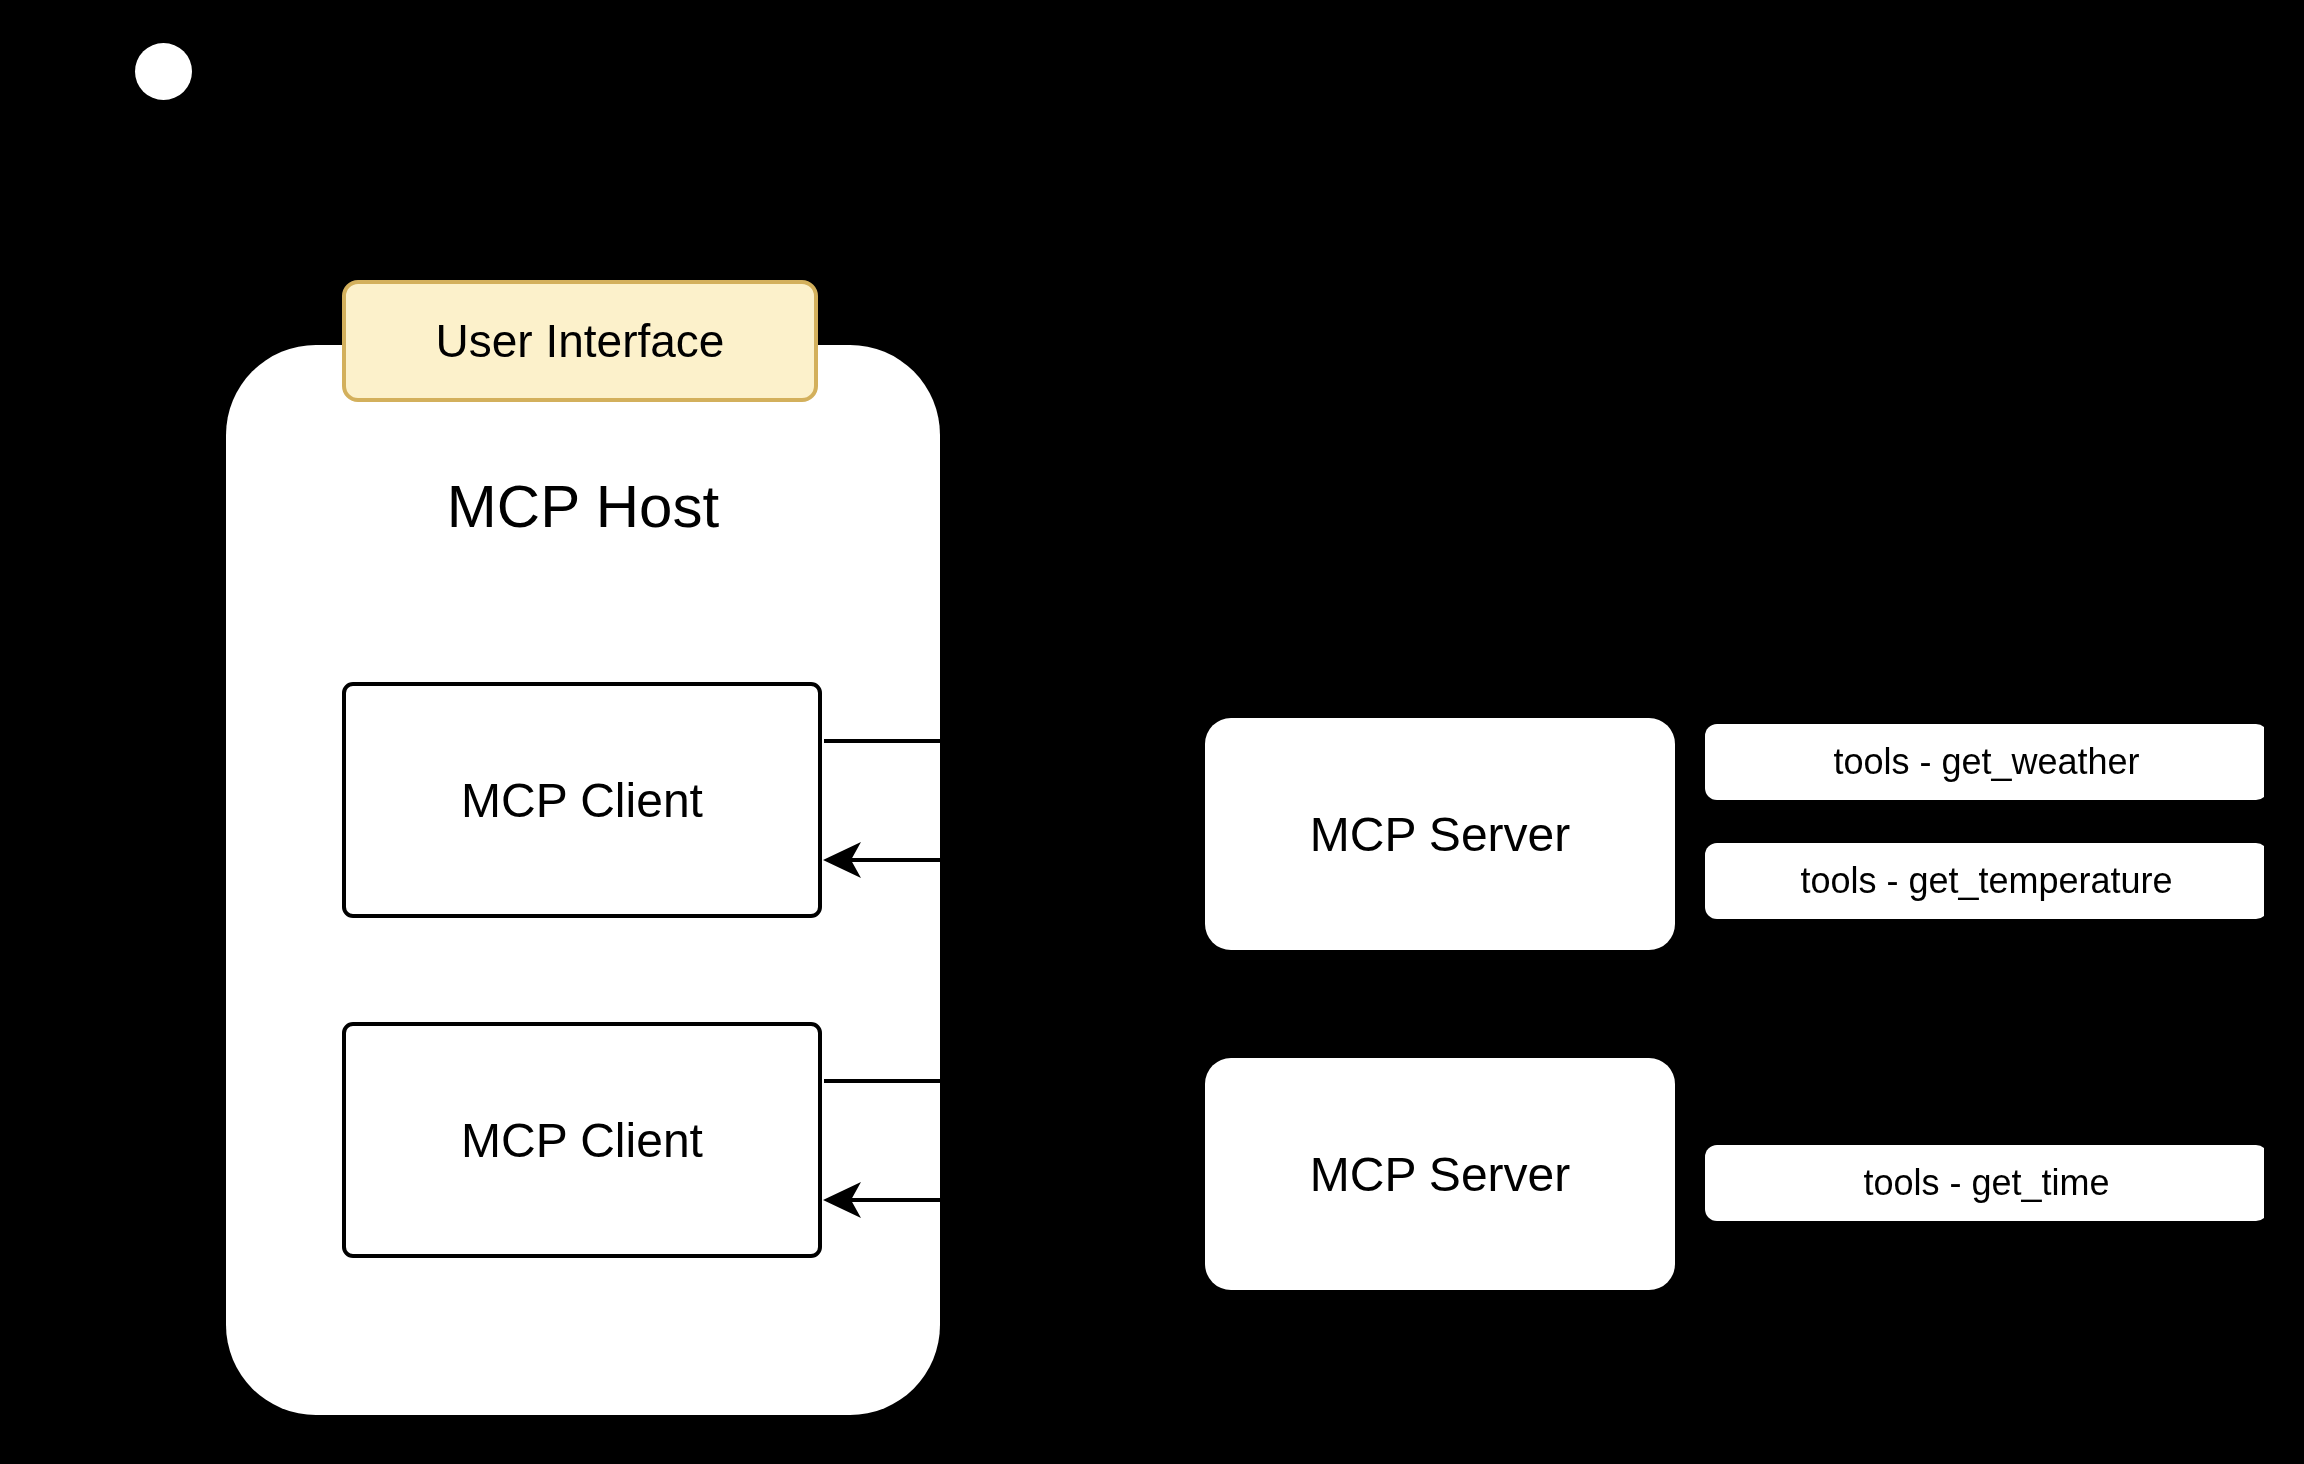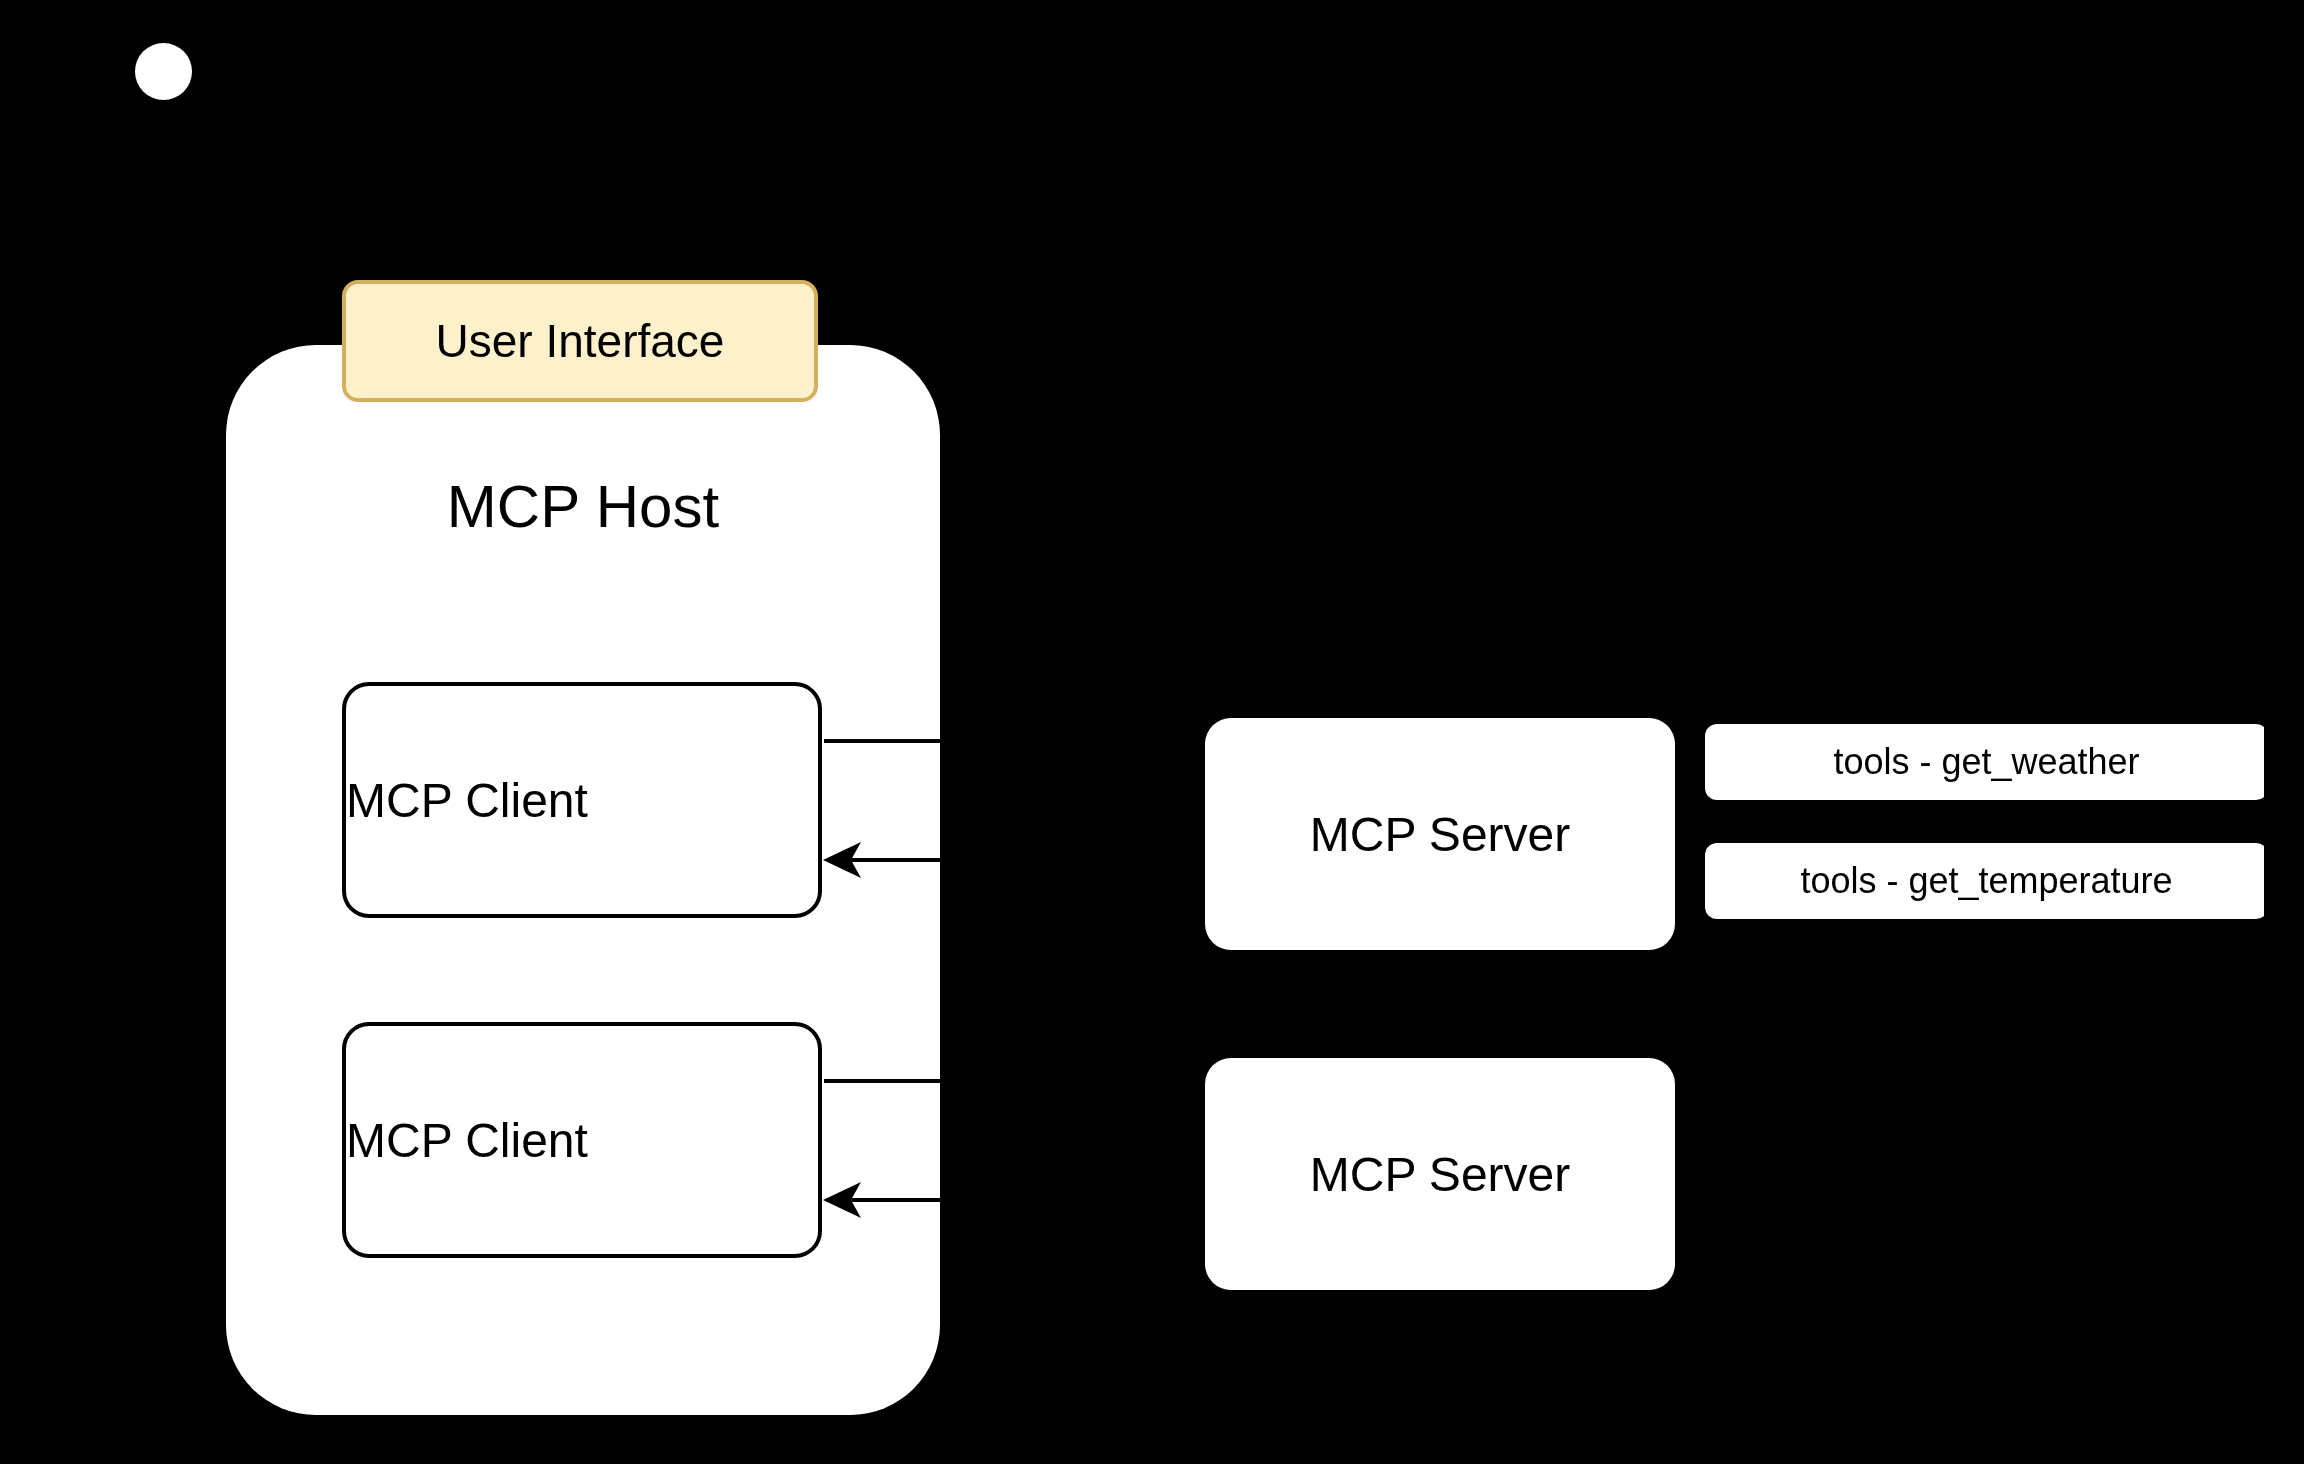--- a/index.html
+++ b/index.html
@@ -53,22 +53,22 @@
     font-size: 60px;
     z-index: 2;
   }
 
   .client-box {
     position: absolute;
     left: 342px;
     width: 480px; height: 236px;
     background: #FFFFFF;
     border: 4px solid #000000;
-    border-radius: 27px;
-    display: flex; align-items: center; 
+    border-radius: 11px;
+    display: flex; align-items: center; justify-content: center;
     font-size: 48px;
     z-index: 2;
   }
   .client-1 { top: 682px; }
   .client-2 { top: 1022px; }
 
   .server-box {
     position: absolute;
     left: 1205px;
     width: 470px; height: 232px;
@@ -145,14 +145,17 @@
 
   <div class="tool-chip tool-1">
     <span>tools - get_weather</span>
   </div>
 
   <div class="tool-chip tool-2">
     <span>tools - get_temperature</span>
   </div>
 
 
+  <div class="tool-chip tool-4">
+    <span>tools - get_time</span>
+  </div>
 
 </div>
 
 </body></html>

